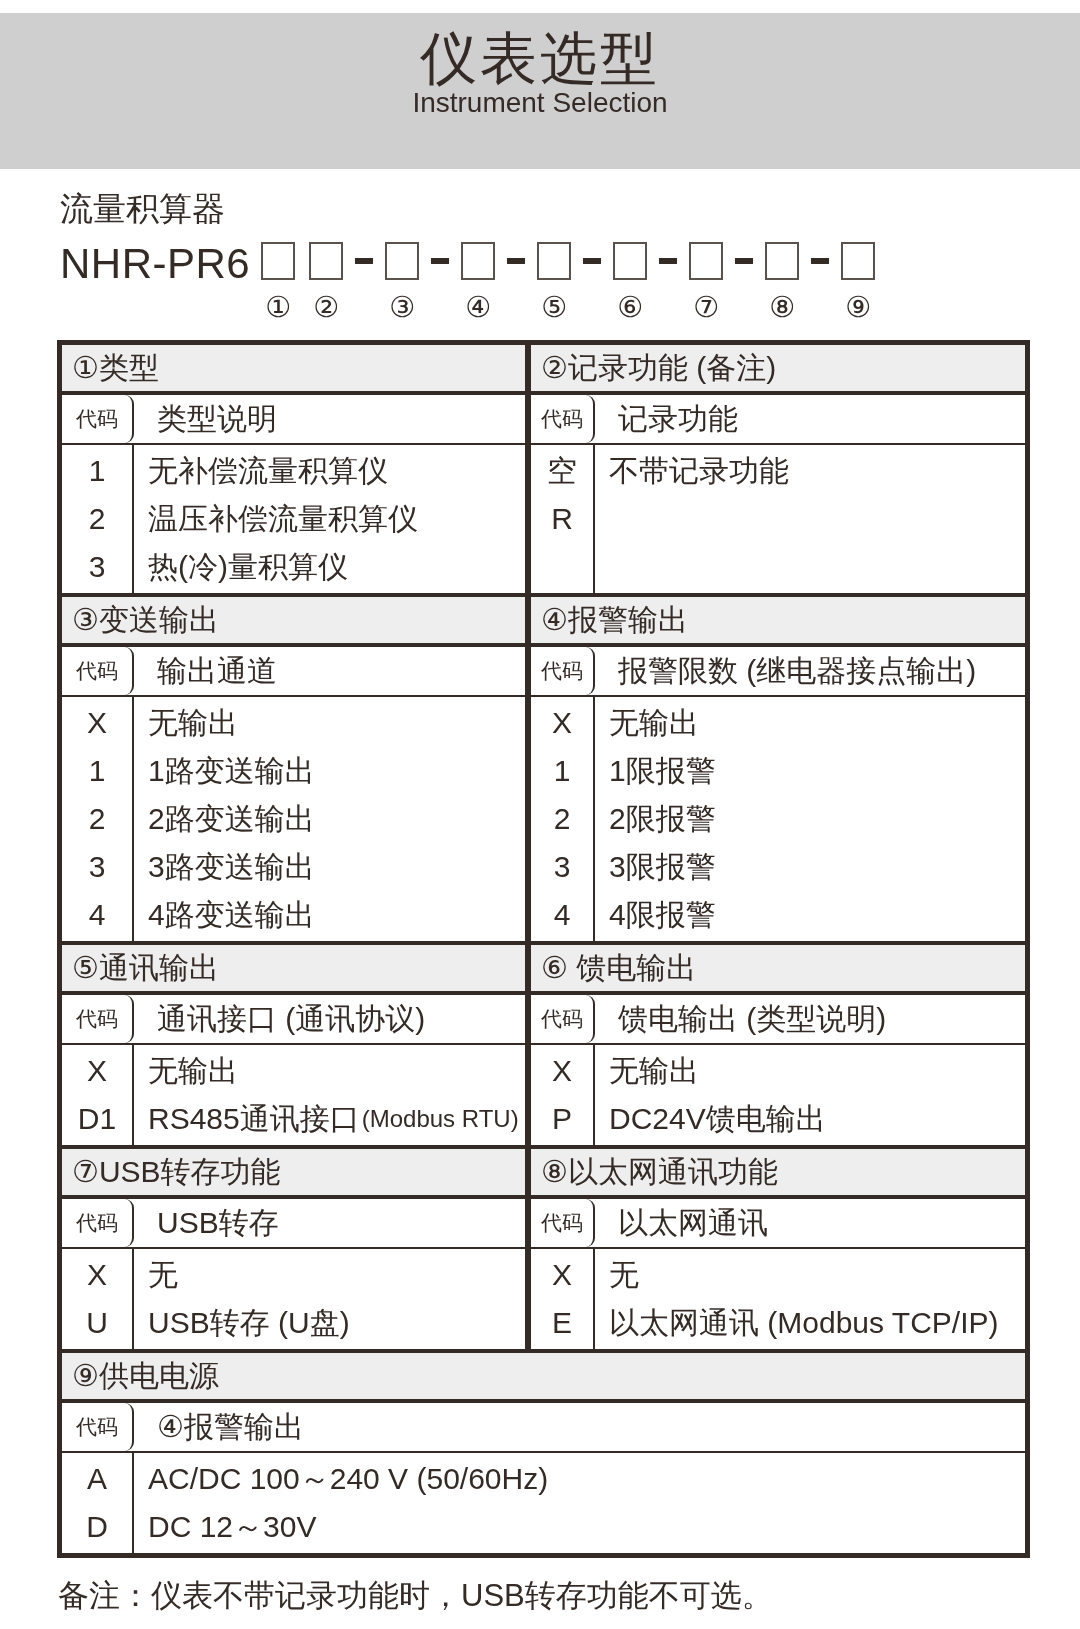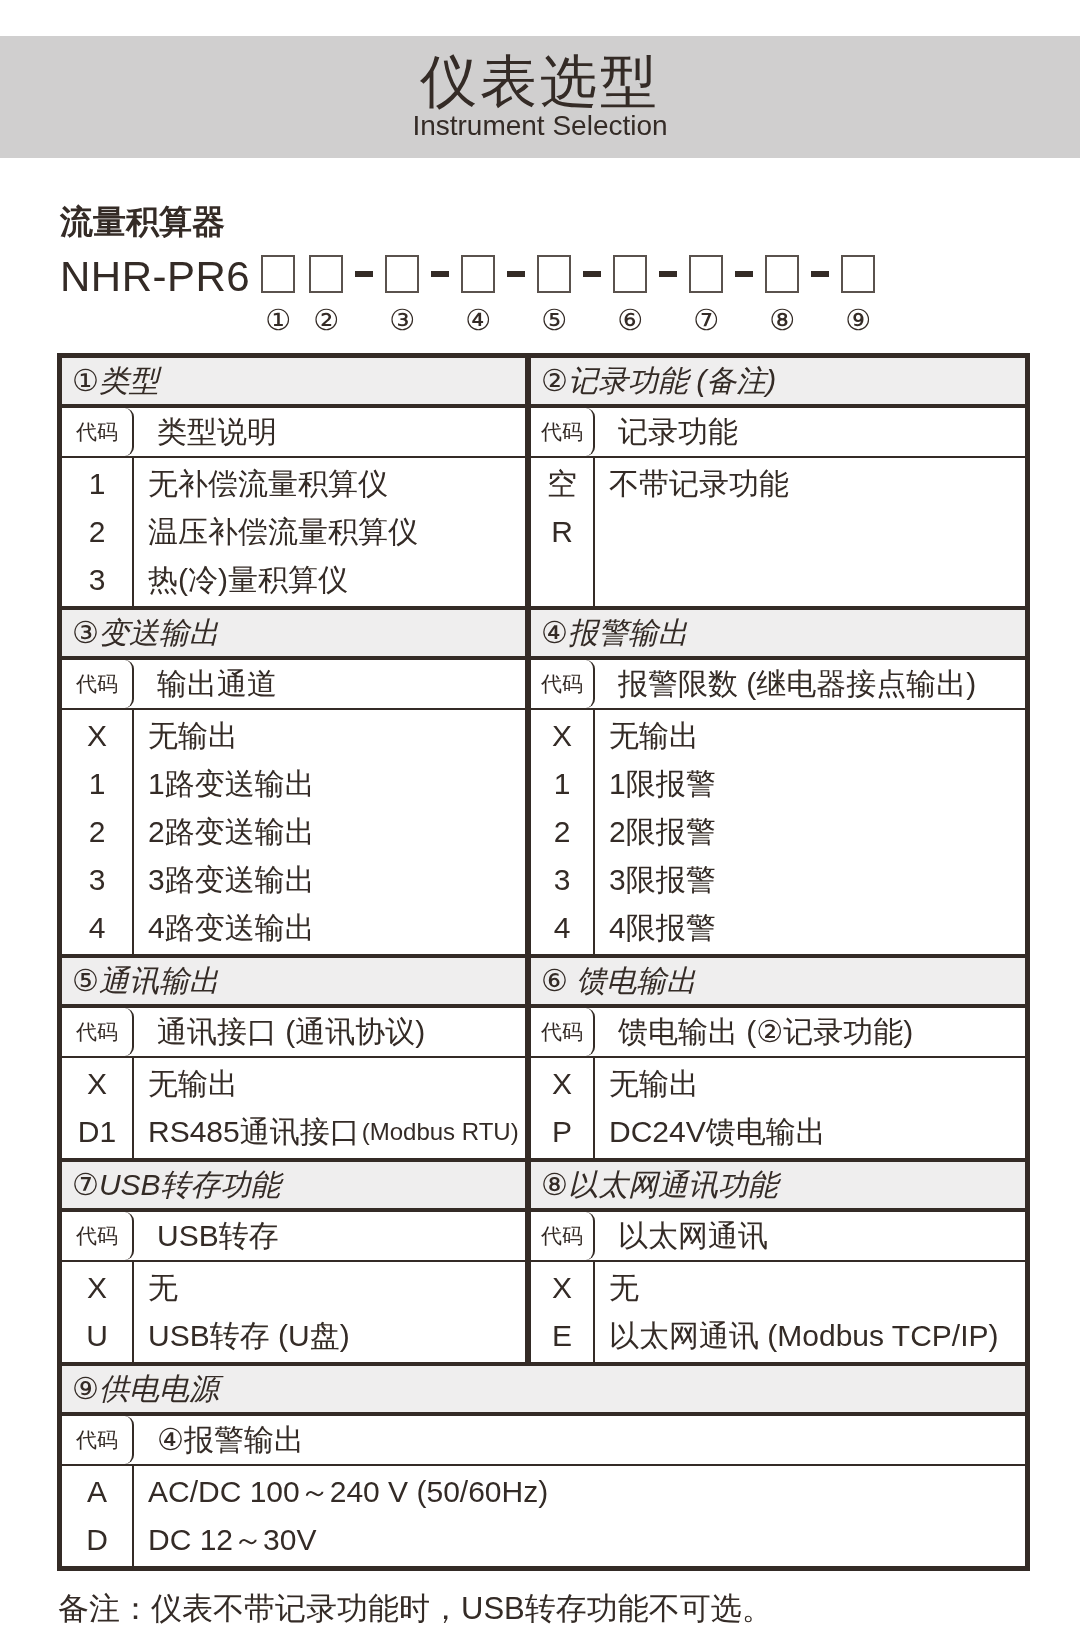--- a/index.html
+++ b/index.html
@@ -9,42 +9,42 @@
     --hdrbg:#efeeee;
   }
   html,body{margin:0;padding:0;}
   body{
     width:1080px;height:1629px;
     background:#ffffff;color:var(--ink);
     font-family:"Liberation Sans","DejaVu Sans",sans-serif;
     overflow:hidden;
   }
   
-  .banner{margin-top:36px;height:122px;background:var(--banner);text-align:center;}
+  .banner{margin-top:13px;height:156px;background:var(--banner);text-align:center;}
   .banner h1{margin:0;padding-top:14px;font-size:57px;line-height:62px;font-weight:500;letter-spacing:3px;}
   .banner .sub{font-size:28px;line-height:26px;margin-top:1px;font-weight:400;}
   
-  .product-name{margin:42px 0 0 60px;font-size:33px;font-weight:700;}
+  .product-name{margin:18px 0 0 60px;font-size:33px;font-weight:400;}
   .model-row{display:flex;align-items:flex-start;margin:10px 0 0 60px;}
   .model-prefix{font-size:42px;line-height:44px;font-weight:500;letter-spacing:0.5px;margin-right:4px;}
   .slots{display:flex;align-items:flex-start;}
   .slot{display:flex;flex-direction:column;align-items:center;margin:0 7px;}
   .slot .box{width:34px;height:38px;border:2px solid var(--box-border);background:#fff;box-sizing:border-box;}
   .slot .num{margin-top:12px;font-size:29px;line-height:30px;}
   .dash{width:18px;height:6px;background:var(--ink);margin:16px 5px 0 5px;align-self:flex-start;}
   
   .sel-table{margin:18px 0 0 57px;width:973px;box-sizing:border-box;border:5px solid var(--ink);}
   .sec-row{display:flex;align-items:stretch;border-top:4px solid var(--ink);}
   .sec-row:first-child{border-top:0;}
   .sec{display:flex;flex-direction:column;box-sizing:border-box;}
   .sec.left{flex:0 0 463px;}
   .sec.right{flex:1 1 auto;border-left:6px solid var(--ink);}
   .sec.full{flex:1 1 100%;}
   .sec-header{background:var(--hdrbg);border-bottom:4px solid var(--ink);
-    font-size:30px;line-height:32px;font-weight:500;padding:7px 6px 7px 10px;font-style:italic;}
+    font-size:30px;line-height:32px;font-weight:500;padding:7px 6px 7px 10px;}
   .sec-sub{display:flex;border-bottom:2px solid var(--ink);height:48px;}
   .col-code{flex:0 0 72px;border-right:2px solid var(--ink);display:flex;align-items:center;justify-content:center;box-sizing:border-box;}
   .right .col-code{flex:0 0 64px;}
   .sec-sub .col-code{font-size:21px;border-radius:9px;}
   .sub-desc{flex:1;display:flex;align-items:center;padding-left:23px;font-size:30px;}
   .sec-body{flex:1;display:flex;align-items:stretch;}
   .sec-body .col-code{flex-direction:column;justify-content:flex-start;padding-top:2px;}
   .body-descs{flex:1;display:flex;flex-direction:column;padding:2px 0 2px 14px;}
   .cline{height:48px;line-height:48px;font-size:30px;text-align:center;width:100%;}
   .dline{height:48px;display:flex;align-items:center;font-size:30px;white-space:nowrap;}
@@ -245,21 +245,21 @@
               <span>RS485通讯接口</span>
               <span class="sfx">(Modbus RTU)</span>
             </div>
           </div>
         </div>
       </section>
       <section class="sec right">
         <div class="sec-header">⑥ 馈电输出</div>
         <div class="sec-sub">
           <span class="col-code">代码</span>
-          <span class="sub-desc">馈电输出 (②记录功能)</span>
+          <span class="sub-desc">馈电输出 (类型说明)</span>
         </div>
         <div class="sec-body">
           <div class="col-code">
             <span class="cline">X</span>
             <span class="cline">P</span>
           </div>
           <div class="body-descs">
             <div class="dline">
               <span>无输出</span>
             </div>

